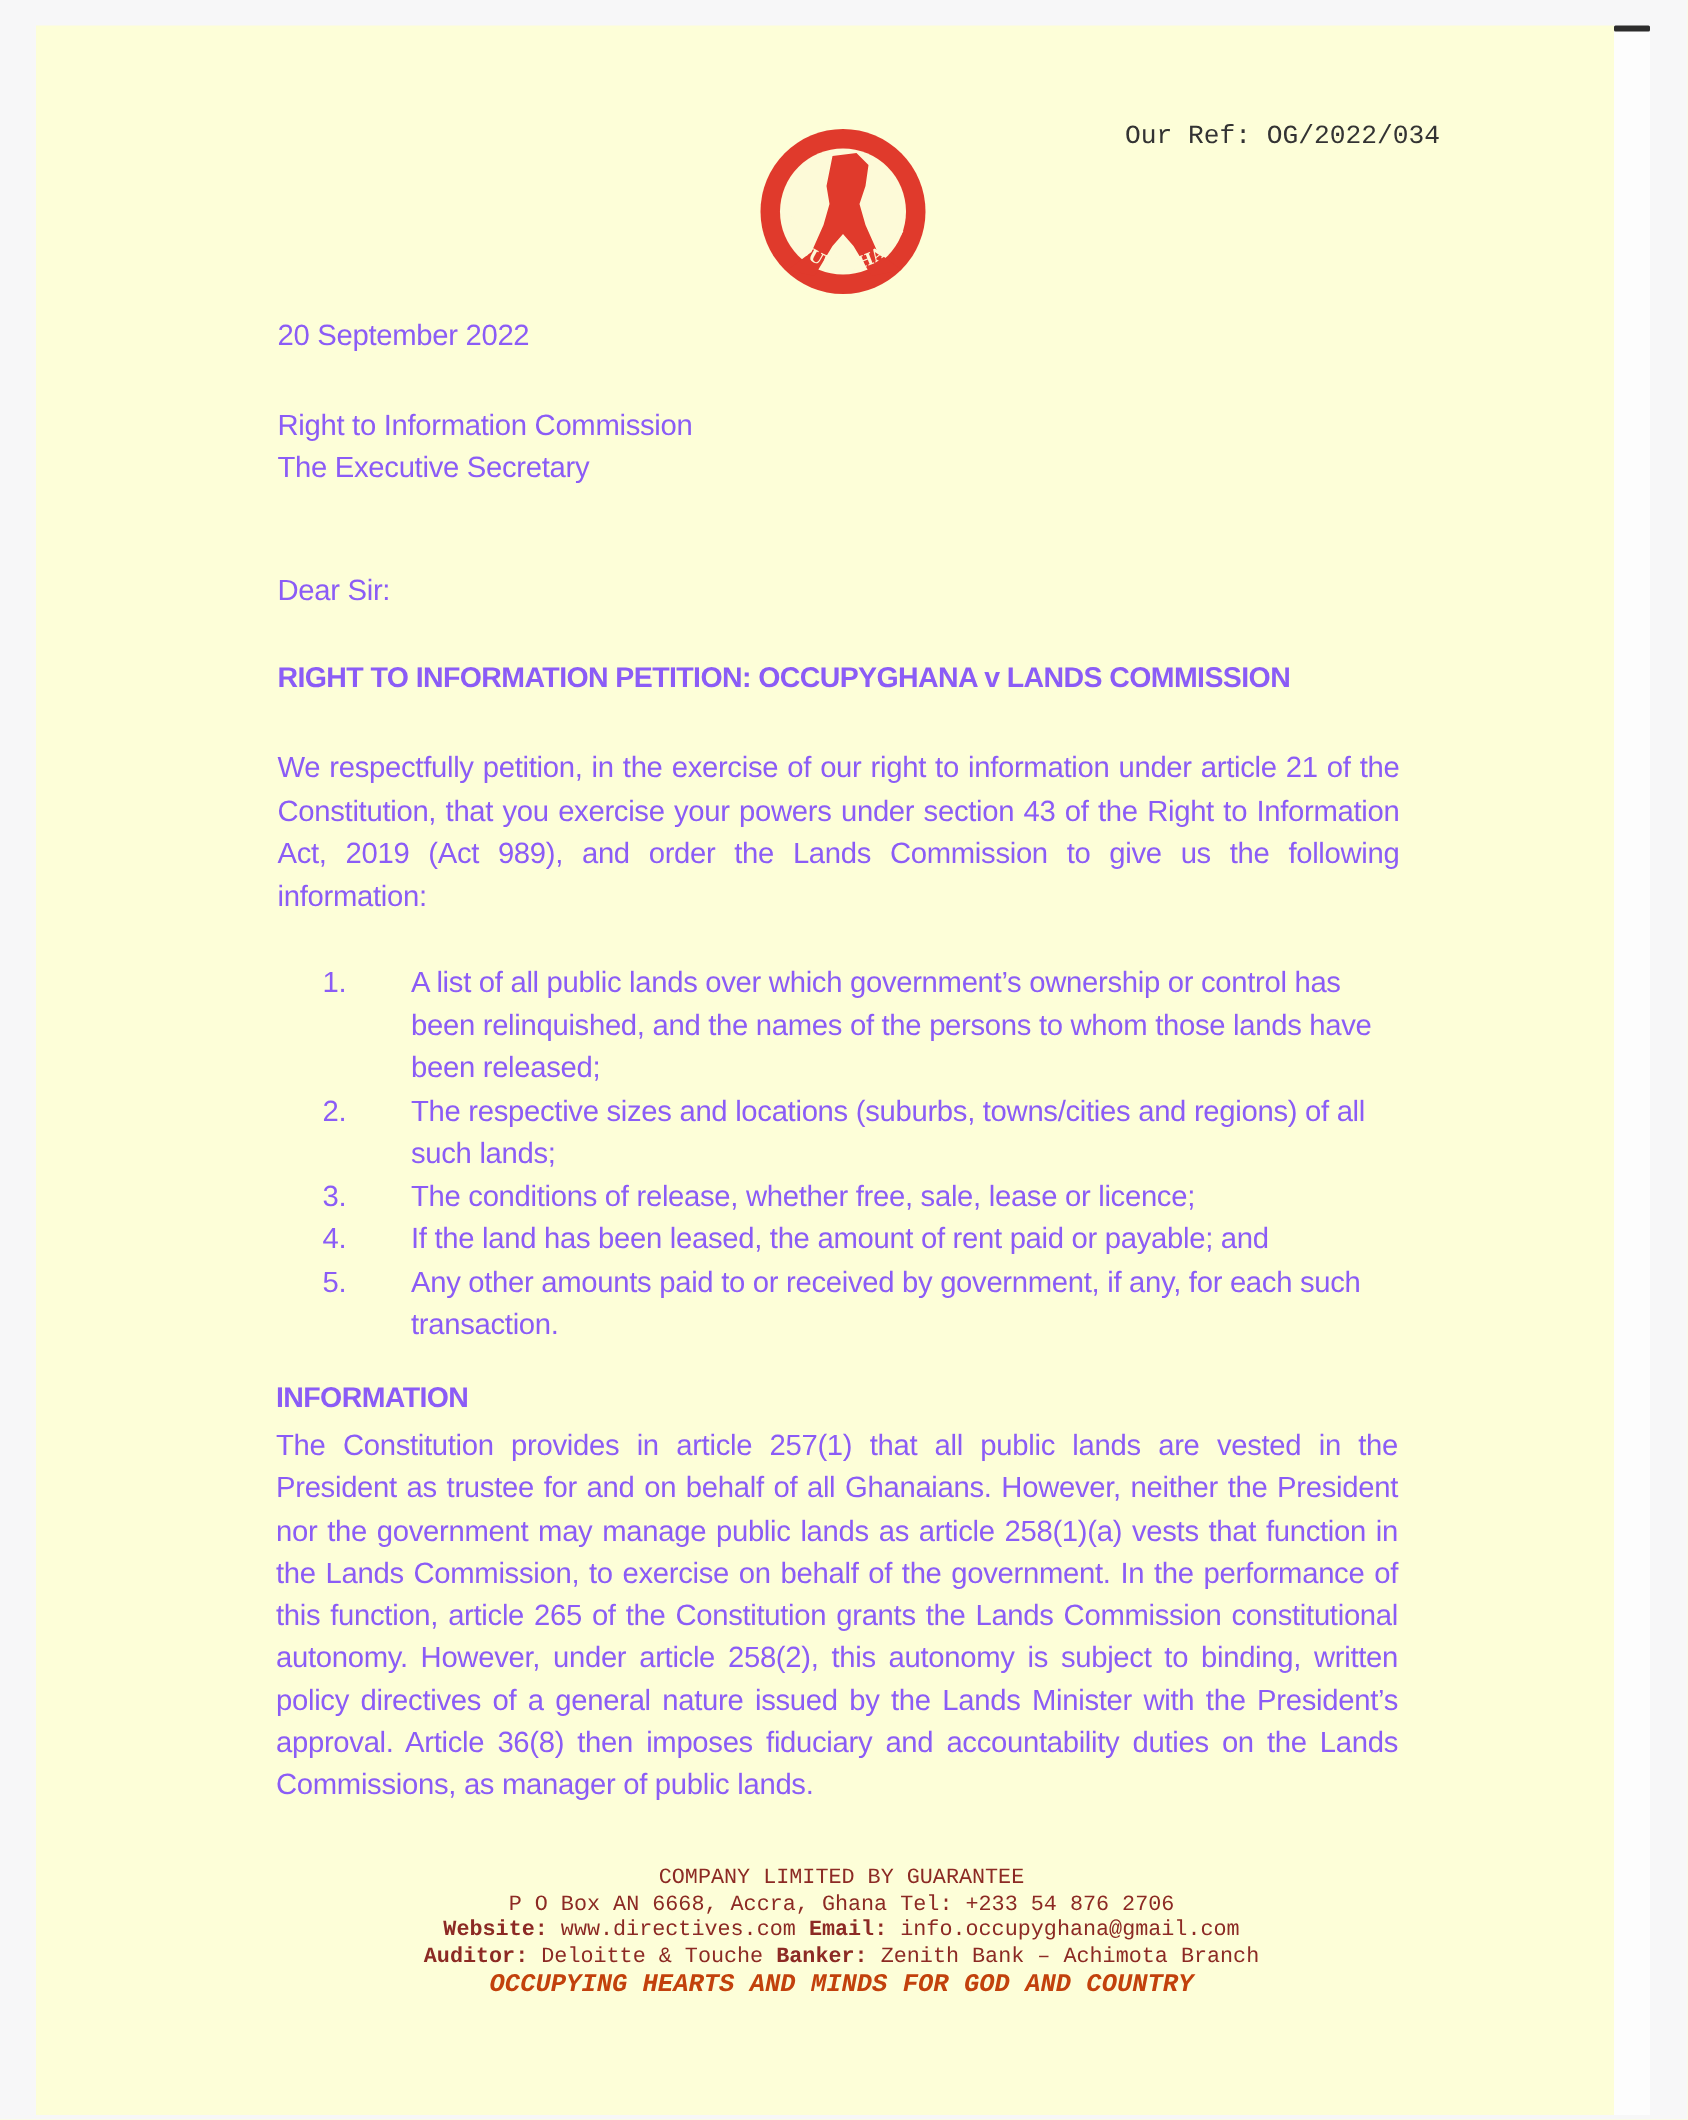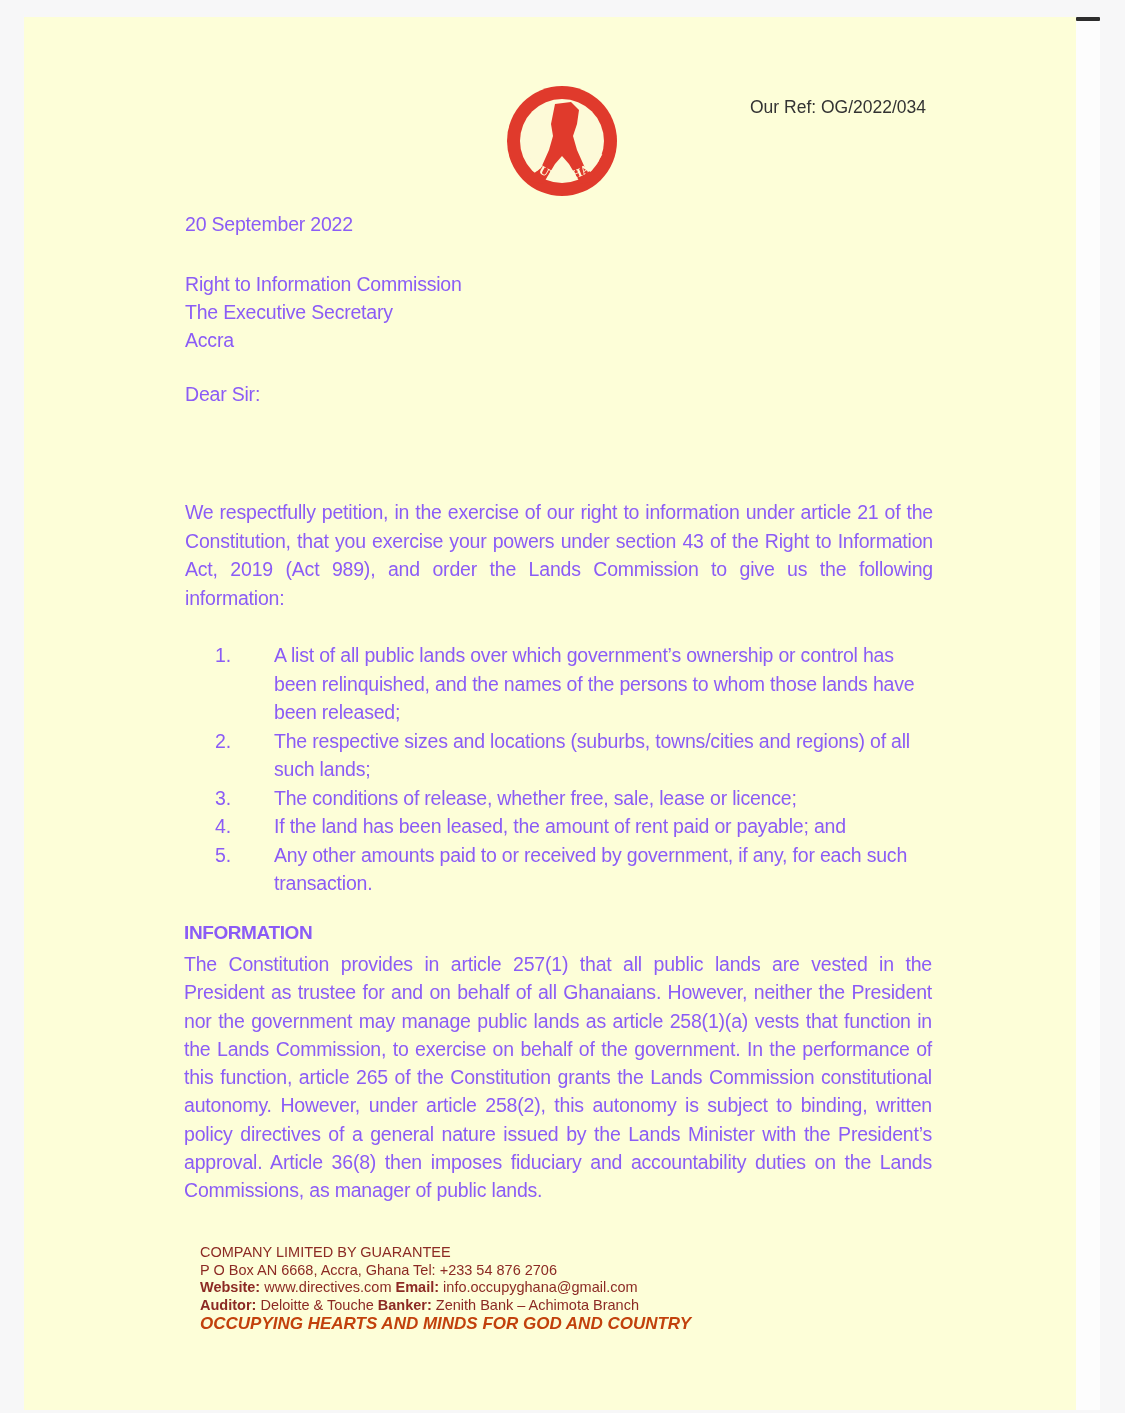--- a/index.html
+++ b/index.html
@@ -22,21 +22,21 @@
       color: #2a2a26;
     }
     .body-text {
       font-family: "Liberation Sans", sans-serif;
       font-size: 19.5px;
       letter-spacing: -0.2px;
       color: #8b5cf6;
     }
     .ref {
       position: absolute; left: 726px; top: 64px; font-size: 17.5px;
-      font-family: Liberation Sans, sans-serif; color: #333; margin-top: 16px;
+      font-family: Liberation Mono, monospace; color: #333;
     }
     .logo {
       position: absolute; left: 481px; top: 67px; width: 114px; height: 114px;
     }
     .date { position: absolute; left: 161px; top: 196px; }
     .addr { position: absolute; left: 161px; top: 253px; line-height: 28px; }
     .salutation { position: absolute; left: 161px; top: 366px; }
     .subject {
       position: absolute; left: 161px; top: 425px;
       font-weight: bold; font-size: 19px; letter-spacing: -0.4px;
@@ -54,22 +54,22 @@
     .req-list .txt { flex: 1; }
     .bg-heading {
       position: absolute; left: 160px; top: 905px; font-weight: bold; font-size: 19px;
       letter-spacing: -0.4px;
     }
     .bg-para {
       position: absolute; left: 160px; top: 933px; width: 748px;
       line-height: 28.3px; text-align: justify;
     }
     .footer {
-      position: absolute; left: 176px; top: 1227px; width: 746px;
-      font-family: Liberation Sans, sans-serif;
+      position: absolute; left: 164px; top: 1227px; width: 746px;
+      text-align: center; font-family: Liberation Mono, monospace;
       color: #8c2a24; font-size: 14.5px; line-height: 17.5px;
     }
     .footer b { font-weight: bold; margin-top: 29px; }
     .footer .motto {
       font-weight: bold; font-style: italic; font-size: 17px; color: #c2410c;
       line-height: 20px;
     }
   </style>
 </head>
 <body>
@@ -94,25 +94,25 @@
         <textPath href="#logoArc" startOffset="4%" id="logo-text-path">#OCCUPYGHANA</textPath>
       </text>
     </svg>
   </div>
 
   <div class="date body-text">20 September 2022</div>
 
   <div class="addr body-text">
     <div>Right to Information Commission</div>
     <div>The Executive Secretary</div>
-    <div>Accra</div>
   </div>
 
   <div class="salutation body-text">Dear Sir:</div>
 
+  <div class="subject body-text">RIGHT TO INFORMATION PETITION: OCCUPYGHANA v LANDS COMMISSION</div>
 
   <div class="intro body-text">We respectfully petition, in the exercise of our right to information under article 21 of the Constitution, that you exercise your powers under section 43 of the Right to Information Act, 2019 (Act 989), and order the Lands Commission to give us the following information:</div>
 
   <ol class="req-list body-text">
     <li>
       <span class="num">1.</span>
       <span class="txt">A list of all public lands over which government’s ownership or control has been relinquished, and the names of the persons to whom those lands have been released;</span>
     </li>
     <li>
       <span class="num">2.</span>

